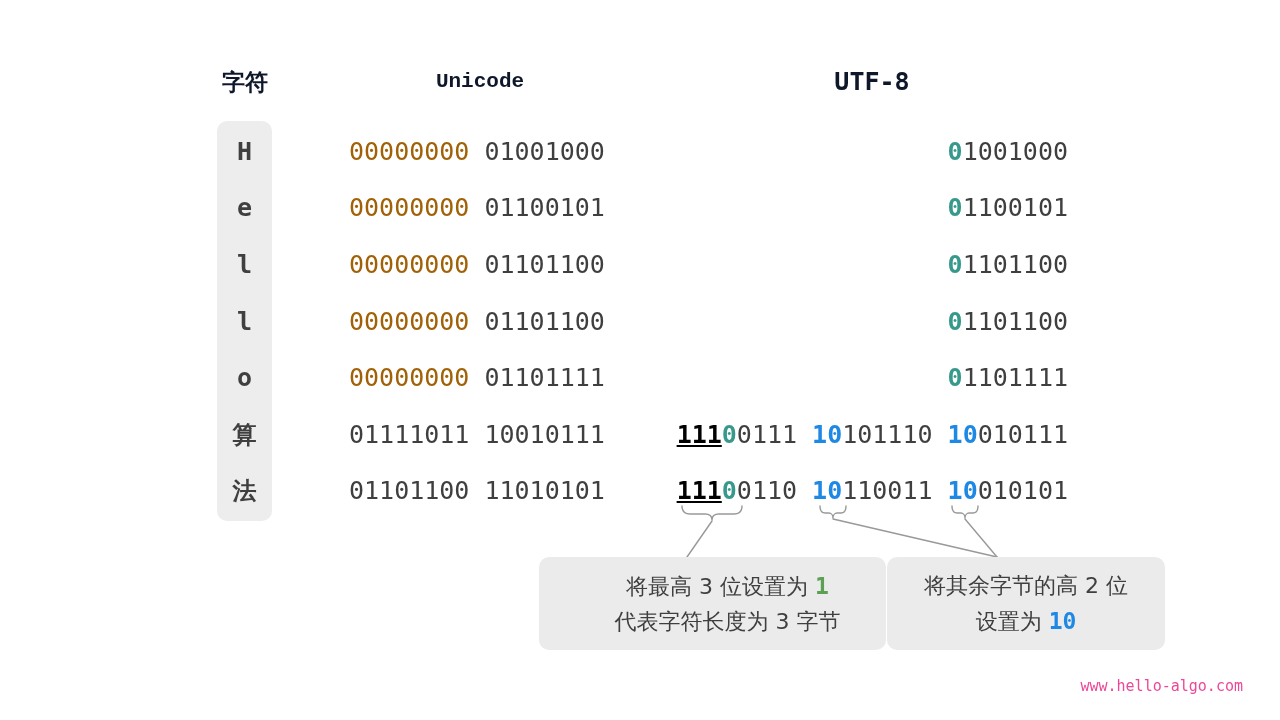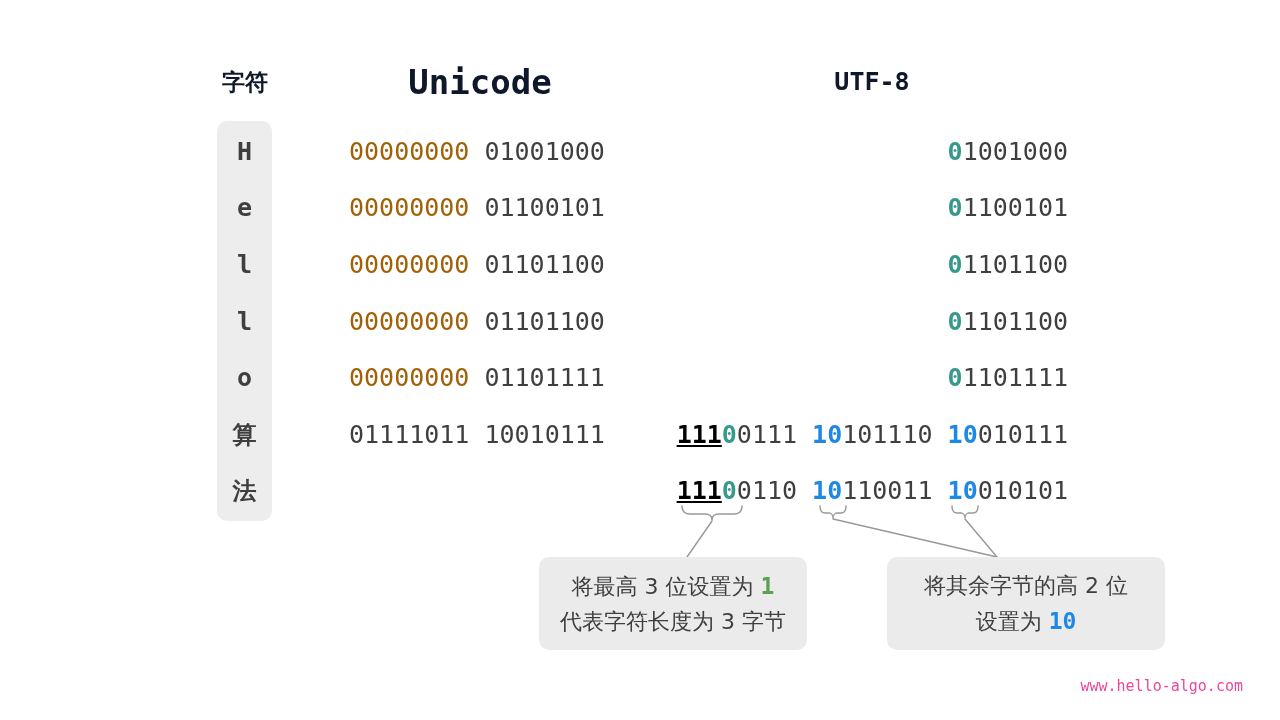--- a/index.html
+++ b/index.html
@@ -8,21 +8,21 @@
     font-family:"DejaVu Sans", sans-serif; overflow:hidden;
   }
   .mono { font-family:"DejaVu Sans Mono", "Liberation Mono", monospace; }
 
   
   .hdr {
     position:absolute; top:66px; height:32px; line-height:32px;
     font-weight:bold; color:#0f172a; text-align:center;
   }
   .hdr-char    { left:217px; width:56px;  font-size:23px; }
-  .hdr-unicode { left:349px; width:262px; font-size:34px; }
+  .hdr-unicode { left:349px; width:262px; font-size:21px;font-family:Liberation Mono, monospace; }
   .hdr-utf8    { left:672px; width:400px; font-size:25px; }
 
   
   .char-strip {
     position:absolute; left:217px; top:121px; width:55px; height:400px;
     background:#EDEDED; border-radius:10px;
   }
   .char-cell {
     position:absolute; left:217px; width:55px; height:30px; line-height:30px;
     text-align:center; font-weight:bold; color:#3F3F3F; font-size:25px;
@@ -50,21 +50,21 @@
   
   .overlay { position:absolute; left:0; top:0; width:1280px; height:720px; pointer-events:none; }
   .anno { stroke:#999999; stroke-width:1.4; fill:none; stroke-linecap:round; stroke-linejoin:round; }
 
   
   .callout {
     position:absolute; top:557px; height:93px; background:#EBEBEB; border-radius:10px;
     display:flex; flex-direction:column; justify-content:center; align-items:center;
     row-gap:7px; color:#3F3F3F; font-size:22px; line-height:28px; white-space:pre;
   }
-  .callout-left  { left:539px; width:268px; }
+  .callout-left  { left:539px; width:317px;padding-left:30px; }
   .callout-right { left:855px; width:278px;margin-left:32px; }
   .hl {
     font-family:"DejaVu Sans Mono", "Liberation Mono", monospace;
     font-weight:bold; font-size:23px;
   }
   .hl-green { color:#5BA053; }
   .hl-blue  { color:#1E88E5; }
 
   .watermark {
     position:absolute; top:677px; right:37px; font-size:15px; color:#ec4899;
@@ -88,20 +88,21 @@
   <div class="char-cell r4">o</div>
   <div class="char-cell char-cjk r5">算</div>
   <div class="char-cell char-cjk r6">法</div>
 
   <div class="bin-row ucell r0"><span class="dim">00000000 </span><span>01001000</span></div>
   <div class="bin-row ucell r1"><span class="dim">00000000 </span><span>01100101</span></div>
   <div class="bin-row ucell r2"><span class="dim">00000000 </span><span>01101100</span></div>
   <div class="bin-row ucell r3"><span class="dim">00000000 </span><span>01101100</span></div>
   <div class="bin-row ucell r4"><span class="dim">00000000 </span><span>01101111</span></div>
   <div class="bin-row ucell r5"><span>01111011 10010111</span></div>
+  <div class="bin-row ucell r6"><span>01101100 11010101</span></div>
 
   <div class="bin-row u8cell r0"><span class="teal">0</span><span>1001000</span></div>
   <div class="bin-row u8cell r1"><span class="teal">0</span><span>1100101</span></div>
   <div class="bin-row u8cell r2"><span class="teal">0</span><span>1101100</span></div>
   <div class="bin-row u8cell r3"><span class="teal">0</span><span>1101100</span></div>
   <div class="bin-row u8cell r4"><span class="teal">0</span><span>1101111</span></div>
   <div class="bin-row u8cell r5"><span class="green">111</span><span class="teal">0</span><span>0111 </span><span class="blue">10</span><span>101110 </span><span class="blue">10</span><span>010111</span></div>
   <div class="bin-row u8cell r6"><span class="green">111</span><span class="teal">0</span><span>0110 </span><span class="blue">10</span><span>110011 </span><span class="blue">10</span><span>010101</span></div>
 
   <svg class="overlay" viewBox="0 0 1280 720">

